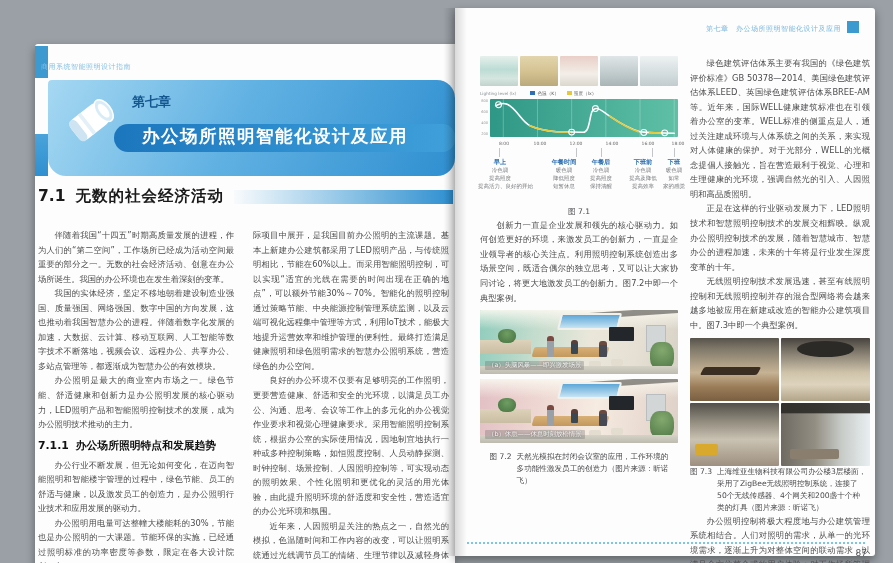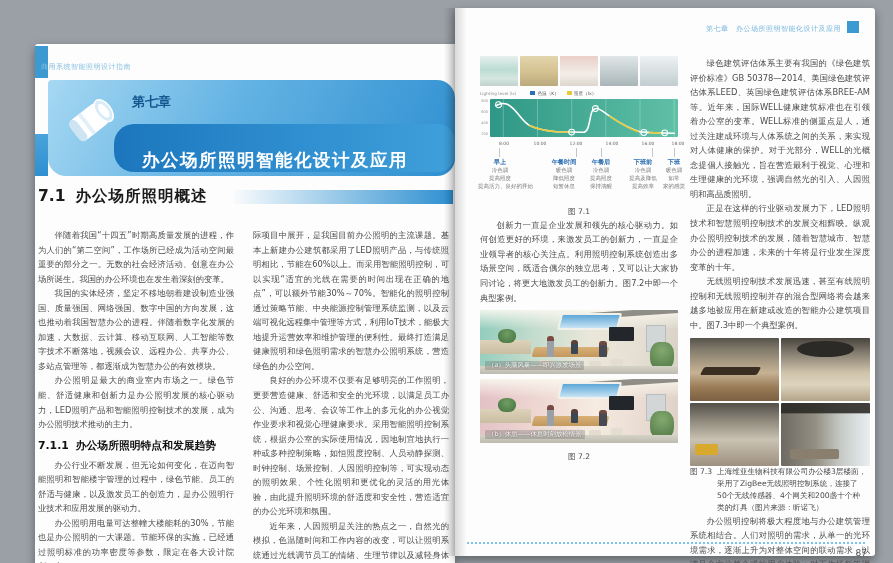--- a/index.html
+++ b/index.html
@@ -12,23 +12,23 @@
           background:linear-gradient(90deg,rgba(0,0,0,0) 0%,rgba(0,0,0,.14) 50%,rgba(0,0,0,0) 100%);}
 
   
   .corner-sq-l{position:absolute;left:0;top:2px;width:13px;height:32px;background:#3d9ad1;}
   .runhead-l{position:absolute;left:6px;top:18px;font-size:7px;color:#85bfe2;letter-spacing:.5px;}
   .banner{position:absolute;left:13px;right:0;top:36px;height:96px;border-radius:4px 18px 18px 18px;
           background:linear-gradient(118deg,#a6d8f2 0%,#62b2e3 45%,#2f8fd0 100%);}
   .banner-tab{position:absolute;left:0;top:90px;width:13px;height:42px;
           background:linear-gradient(180deg,#4aa3da,#2f8fd0);}
   .banner .chapter{position:absolute;left:84px;top:13px;font-size:13px;font-weight:700;color:#14568f;}
-  .banner .band{position:absolute;left:66px;right:0;top:44px;height:48px;border-radius:20px 18px 18px 20px;
+  .banner .band{position:absolute;left:66px;right:0;top:44px;height:28px;border-radius:20px 18px 18px 20px;
           background:linear-gradient(90deg,#1c76bd 0%,#2f8fd0 55%,#3fa0da 100%);
-          display:flex;align-items:flex-end;}
+          display:flex;align-items:flex-start;}
   .banner .band .t{color:#fff;font-size:17.5px;font-weight:700;letter-spacing:1.5px;padding-left:28px;}
   .spot-icon{position:absolute;left:16px;top:8px;width:58px;height:62px;}
   .sec-head{position:absolute;left:3px;top:142px;right:0;height:22px;}
   .sec-head .num{font-size:15.5px;font-weight:700;color:#1a1a1a;margin-right:10px;}
   .sec-head .tt{font-size:15.5px;font-weight:700;color:#1a1a1a;letter-spacing:1px;}
   .sec-bar{position:absolute;left:196px;right:2px;top:4px;height:14px;
            background:linear-gradient(90deg,rgba(207,231,246,.1) 0%,#9ccbe9 45%,#2e8fd0 100%);}
   .cols{position:absolute;left:3px;right:6px;top:184px;height:348px;display:flex;gap:19px;overflow:hidden;}
   .col{flex:1;min-width:0;}
   .body-p{margin:0;font-size:8.3px;line-height:14.55px;color:#4b4b4d;text-align:justify;text-indent:2em;}
@@ -140,21 +140,21 @@
         </svg>
       </div>
       <div class="chapter">第七章</div>
       <div class="band">
         <span class="t">办公场所照明智能化设计及应用</span>
       </div>
     </div>
     <div class="banner-tab"></div>
 
     <div class="sec-head">
-      <span class="num">7.1</span><span class="tt">办公场所照明概述</span>
+      <span class="num">7.1</span><span class="tt">无数的社会经济活动</span>
       <div class="sec-bar"></div>
     </div>
 
     <div class="cols">
       <div class="col">
         <p class="body-p">伴随着我国“十四五”时期高质量发展的进程，作为人们的“第二空间”，工作场所已经成为活动空间最重要的部分之一。无数的社会经济活动、创意在办公场所诞生。我国的办公环境也在发生着深刻的变革。</p>
         <p class="body-p">我国的实体经济，坚定不移地朝着建设制造业强国、质量强国、网络强国、数字中国的方向发展，这也推动着我国智慧办公的进程。伴随着数字化发展的加速，大数据、云计算、移动互联网、人工智能等数字技术不断落地，视频会议、远程办公、共享办公、多站点管理等，都逐渐成为智慧办公的有效模块。</p>
         <p class="body-p">办公照明是最大的商业室内市场之一。绿色节能、舒适健康和创新力是办公照明发展的核心驱动力，LED照明产品和智能照明控制技术的发展，成为办公照明技术推动的主力。</p>
         <div class="sub-head">
           <span class="n">7.1.1</span><span>办公场所照明特点和发展趋势</span>
@@ -333,20 +333,21 @@
         <div class="fig f3"></div>
         <div class="chair c1"></div>
         <div class="chair c2"></div>
         <div class="chair c3"></div>
         <div class="floor"></div>
         <div class="ph-label">（b）休息——休息时刻放松情景</div>
       </div>
 
       <div class="caption mt8">
         <span class="cl">图 7.2</span>
+        <span class="ct">天然光模拟在封闭会议室的应用，工作环境的多功能性激发员工的创造力（图片来源：昕诺飞）</span>
       </div>
     </div>
 
     <div class="rp-col2">
       <p class="body-p">绿色建筑评估体系主要有我国的《绿色建筑评价标准》GB 50378—2014、美国绿色建筑评估体系LEED、英国绿色建筑评估体系BREE-AM等。近年来，国际WELL健康建筑标准也在引领着办公室的变革。WELL标准的侧重点是人，通过关注建成环境与人体系统之间的关系，来实现对人体健康的保护。对于光部分，WELL的光概念提倡人接触光，旨在营造最利于视觉、心理和生理健康的光环境，强调自然光的引入、人因照明和高品质照明。</p>
       <p class="body-p">正是在这样的行业驱动发展力下，LED照明技术和智慧照明控制技术的发展交相辉映。纵观办公照明控制技术的发展，随着智慧城市、智慧办公的进程加速，未来的十年将是行业发生深度变革的十年。</p>
       <p class="body-p">无线照明控制技术发展迅速，甚至有线照明控制和无线照明控制并存的混合型网络将会越来越多地被应用在新建或改造的智能办公建筑项目中。图7.3中即一个典型案例。</p>
 
       <div class="grid73">
         <div class="f73a"></div>

